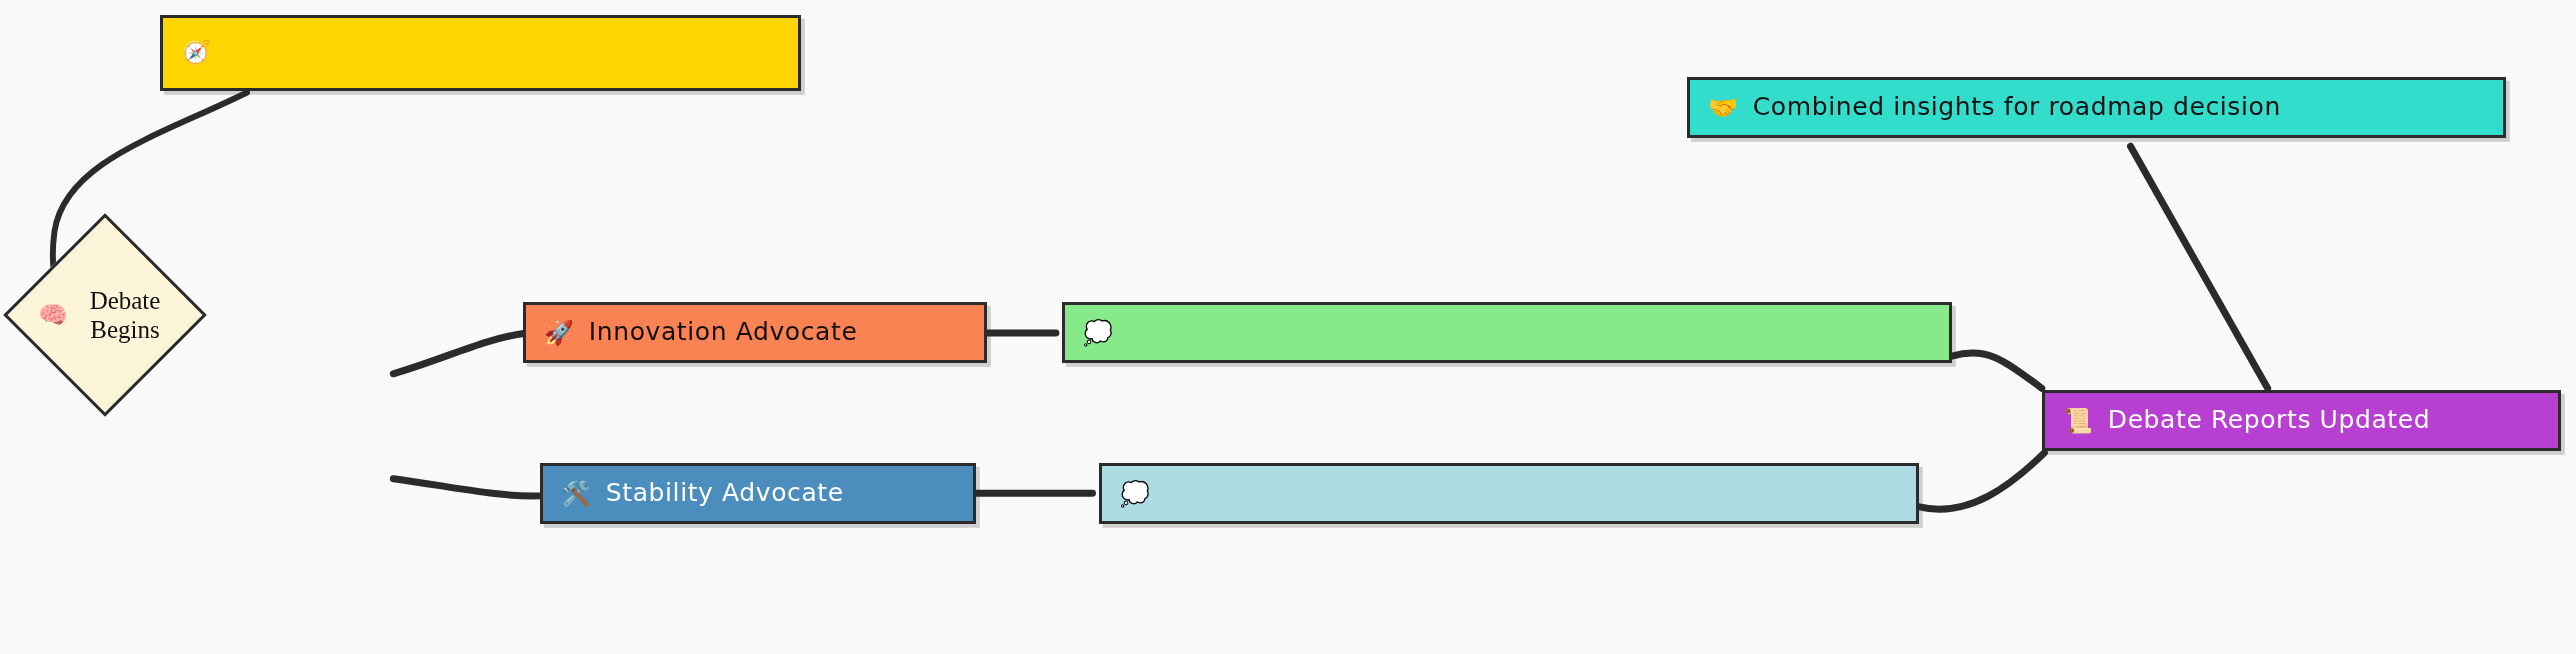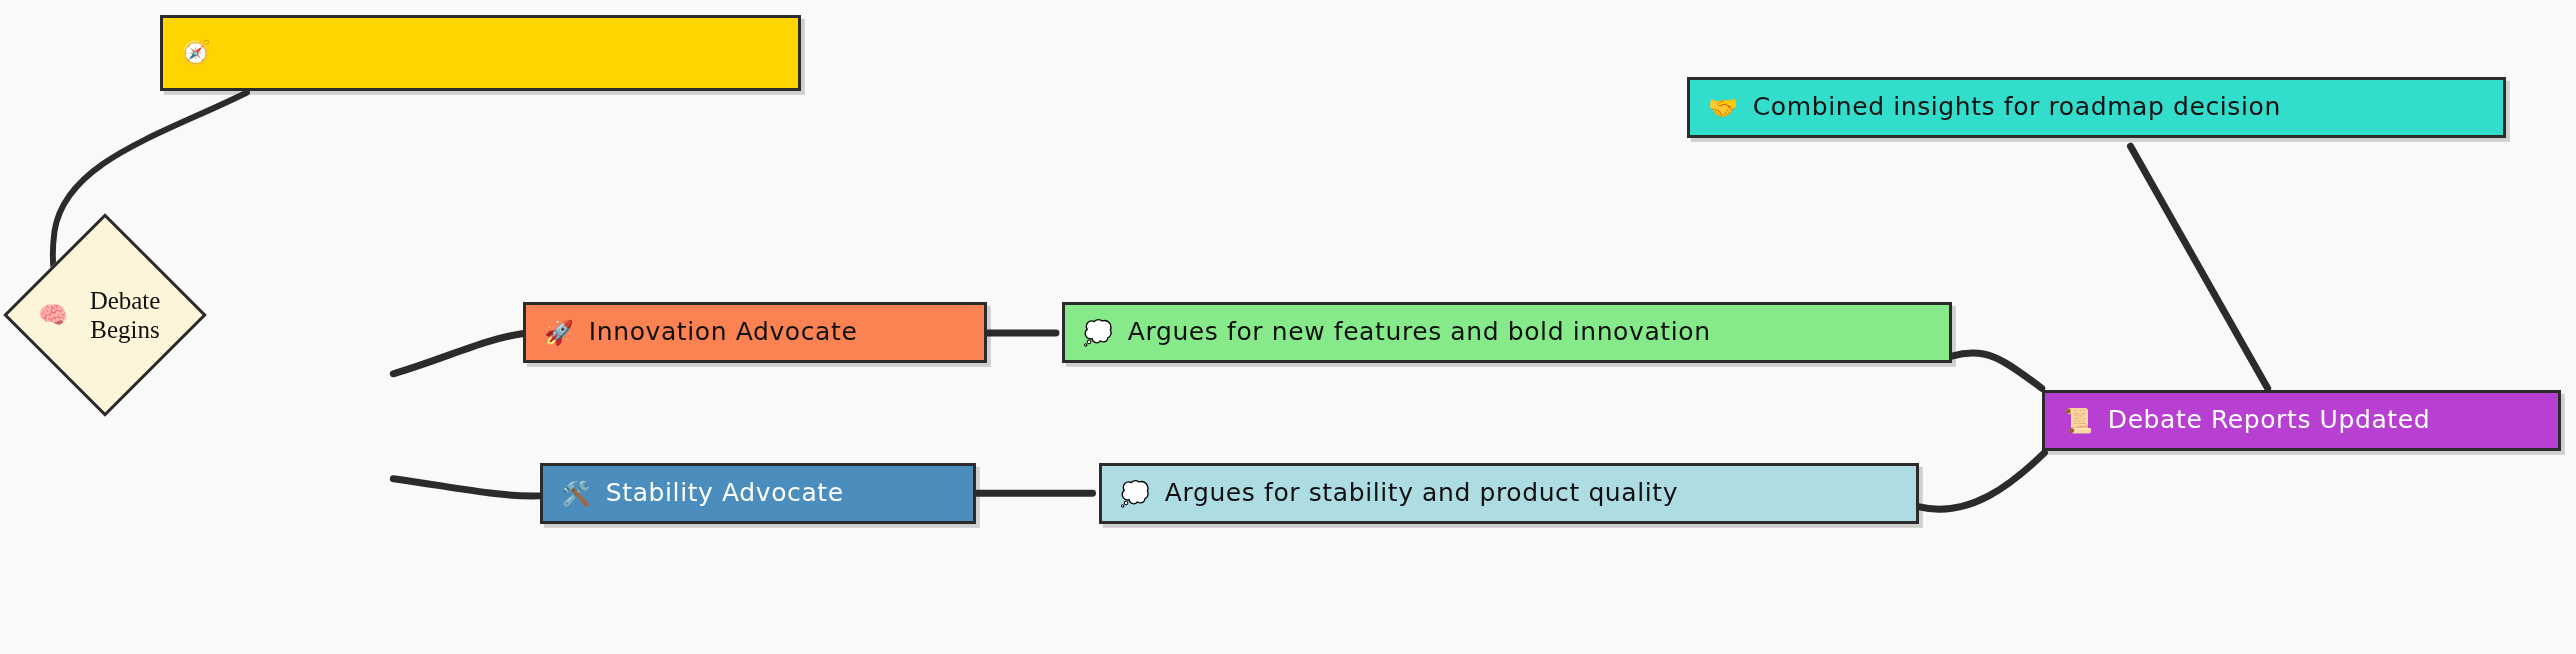--- a/index.html
+++ b/index.html
@@ -151,28 +151,26 @@
   <div class="node" id="node-stability-advocate" style="left:540px; top:463px; width:436px; height:61px; background:#4b8ebd;">
     <div class="node-label txt-light">
       <span class="node-emoji">🛠️</span>
       <span>Stability Advocate</span>
     </div>
   </div>
 
   <div class="node" id="node-argues-innovation" style="left:1062px; top:302px; width:890px; height:61px; background:#86ea8a;">
     <div class="node-label txt-dark">
       <span class="node-emoji">💭</span>
-      <span>Argues for new features and bold innovation</span>
     </div>
   </div>
 
   <div class="node" id="node-argues-stability" style="left:1099px; top:463px; width:820px; height:61px; background:#addce3;">
     <div class="node-label txt-dark">
       <span class="node-emoji">💭</span>
-      <span>Argues for stability and product quality</span>
     </div>
   </div>
 
   <div class="node" id="node-debate-history" style="left:2042px; top:390px; width:519px; height:61px; background:#b73fd2;">
     <div class="node-label txt-light">
       <span class="node-emoji">📜</span>
       <span>Debate Reports Updated</span>
     </div>
   </div>
 

